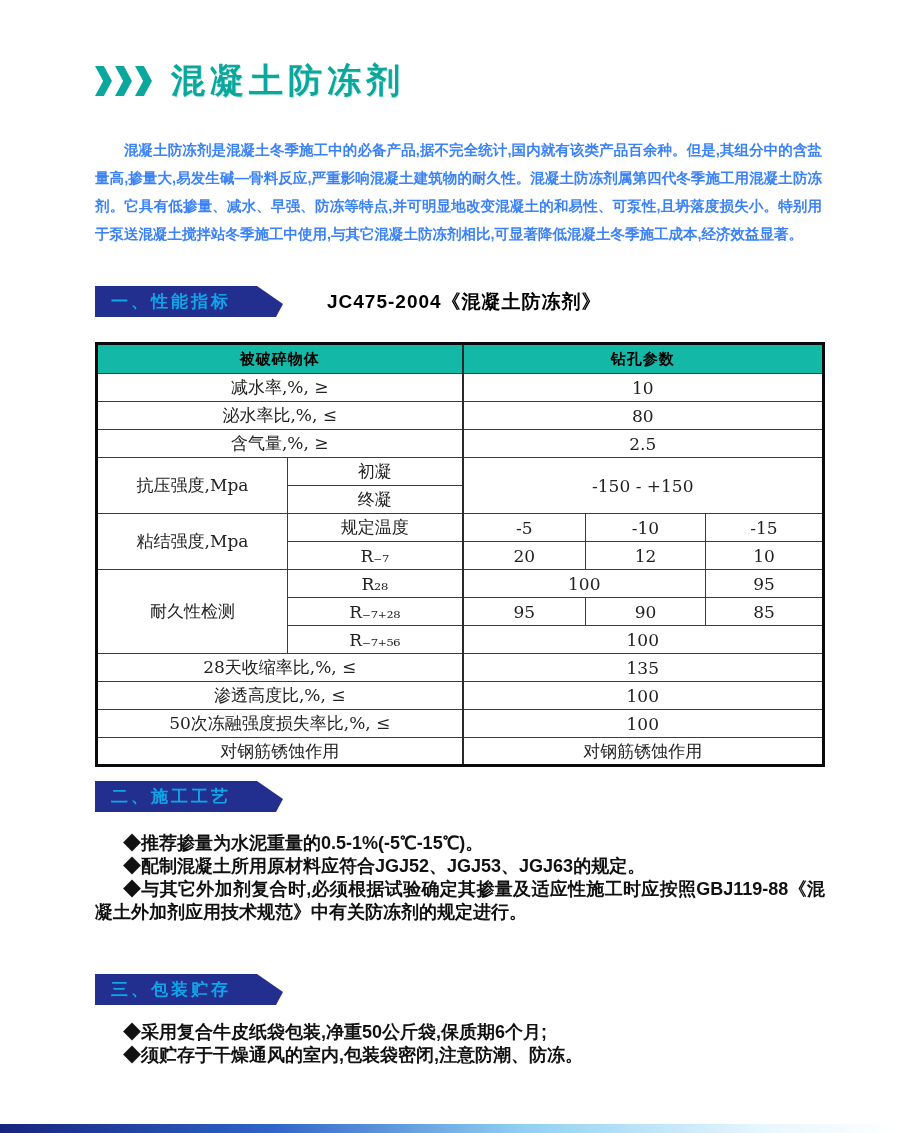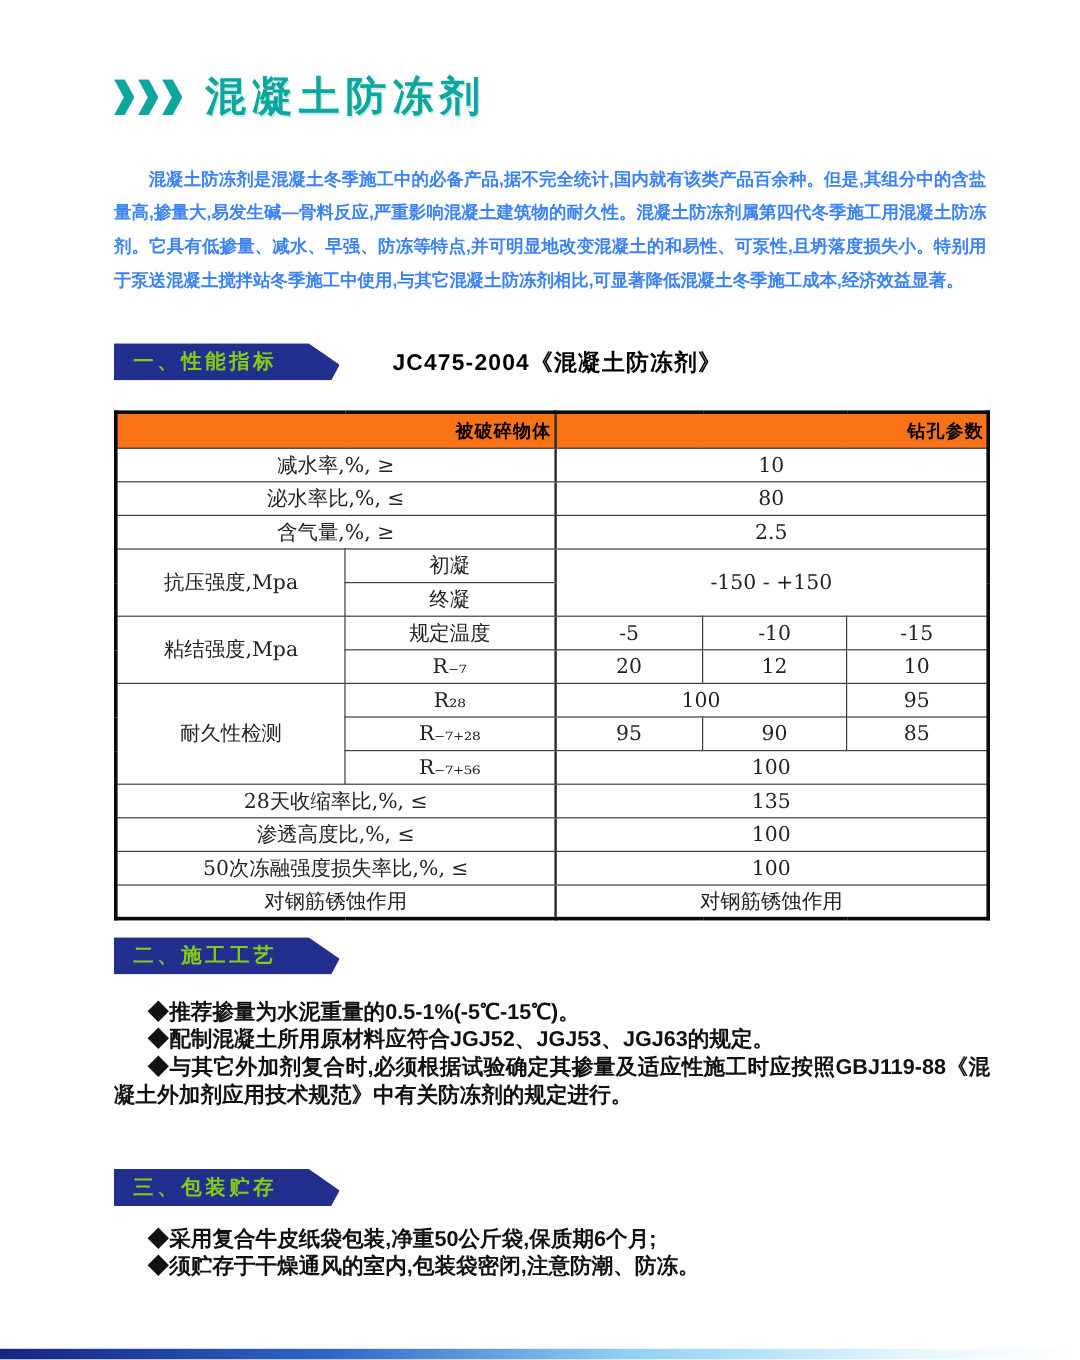--- a/index.html
+++ b/index.html
@@ -33,21 +33,21 @@
     font-size: 14.5px; line-height: 28px;
     font-weight: 600; color: #3b82f6;
     text-align: justify; text-indent: 2em;
   }
 
   
   .section-row { display: flex; align-items: flex-end; gap: 44px; margin-left: 95px; }
   .banner {
     position: relative;
     min-width: 188px; height: 31px;
-    background: #232f8e; color: #84cc16;
+    background: #232f8e; color: #0ea5e9;
     font-size: 17px; font-weight: bold; letter-spacing: 3px;
     line-height: 31px; padding: 0 30px 0 16px;
     clip-path: polygon(0 0, calc(100% - 26px) 0, 100% 58%, calc(100% - 7px) 100%, 0 100%);
   }
   .std-title { font-size: 19px; font-weight: bold; letter-spacing: 1px; color: #000; padding-bottom: 2px; }
 
   
   table.spec {
     margin: 25px 0 0 95px;
     border-collapse: collapse;
@@ -57,26 +57,25 @@
     font-size: 17px; color: #222;
     border: 3px solid #0a0a0a;
   }
   table.spec th, table.spec td {
     border: 1px solid #3c3c3c;
     text-align: center; vertical-align: middle;
     height: 28px; padding: 0 2px;
     font-weight: normal;
   }
   table.spec th {
-    background: #f97316;
+    background: #14b8a6;
     font-weight: bold; color: #000;
     font-family: "Liberation Sans", sans-serif;
     font-size: 15px; letter-spacing: 1px;
     height: 30px;
-    text-align: right;
   }
   table.spec .vdiv { border-right: 2px solid #2a2a2a; }
 
   
   .bullets { margin: 20px 80px 0 95px; width: 730px; list-style: none; }
   .bullets li {
     font-size: 18px; font-weight: 600; color: #111;
     line-height: 23px; text-indent: 28px; text-align: justify;
   }
 

